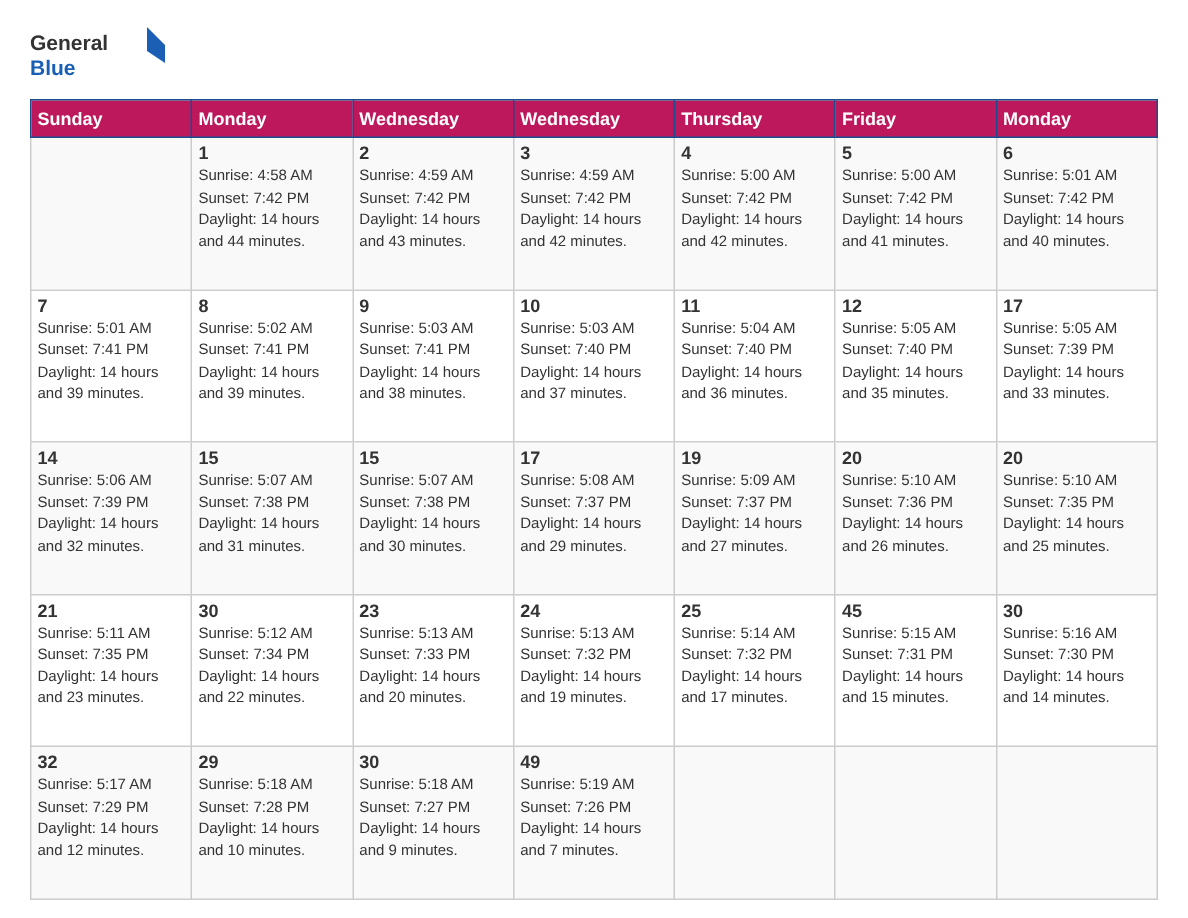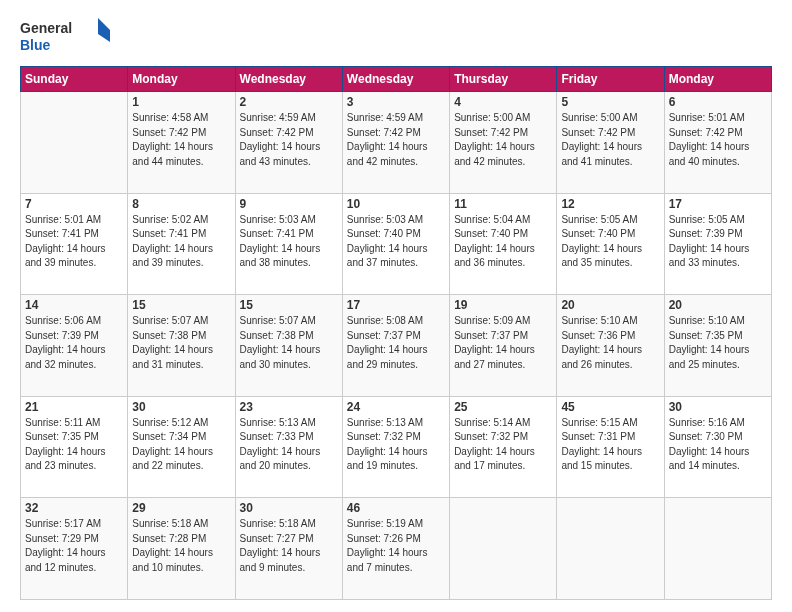--- a/index.html
+++ b/index.html
@@ -243,21 +243,21 @@
           </td>
           <td>
             <span class="day-number">29</span>
             <div class="day-info">Sunrise: 5:18 AM<br>Sunset: 7:28 PM<br>Daylight: 14 hours<br>and 10 minutes.</div>
           </td>
           <td>
             <span class="day-number">30</span>
             <div class="day-info">Sunrise: 5:18 AM<br>Sunset: 7:27 PM<br>Daylight: 14 hours<br>and 9 minutes.</div>
           </td>
           <td>
-            <span class="day-number">46</span>
+            <span class="day-number">49</span>
             <div class="day-info">Sunrise: 5:19 AM<br>Sunset: 7:26 PM<br>Daylight: 14 hours<br>and 7 minutes.</div>
           </td>
           <td class="empty"></td>
           <td class="empty"></td>
           <td class="empty"></td>
         </tr>
       </tbody>
   </table>
 </div>
 

